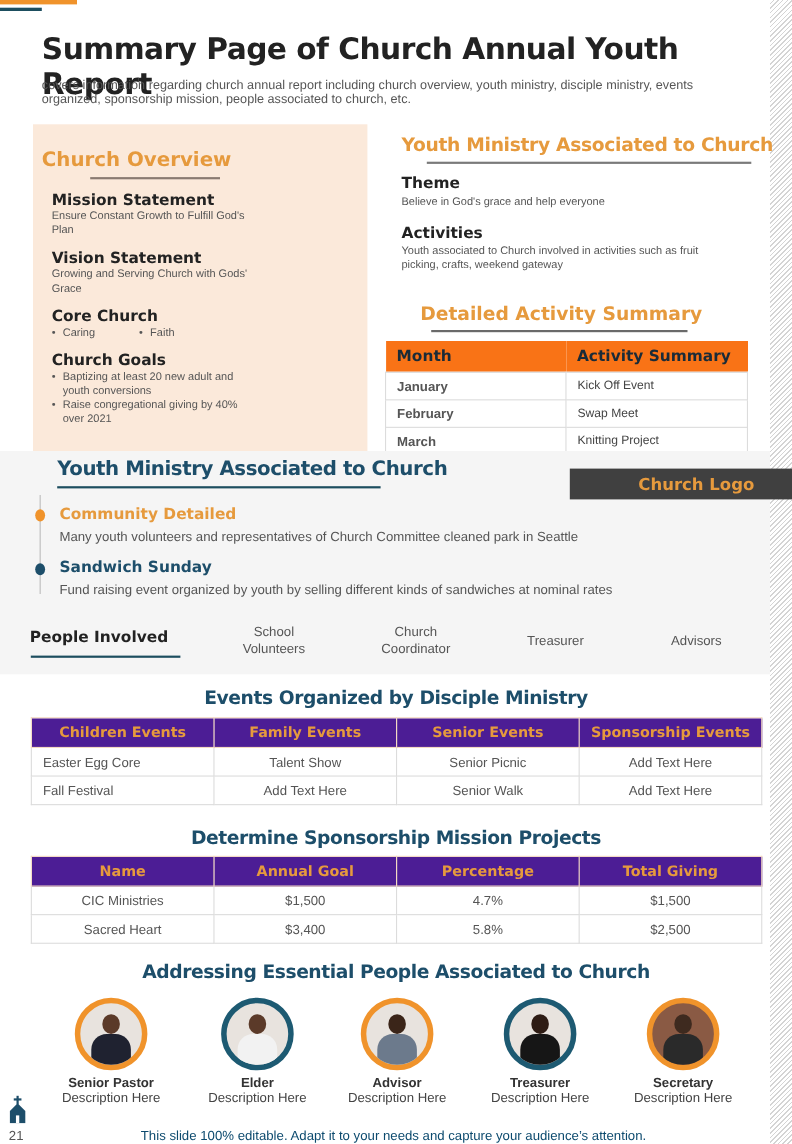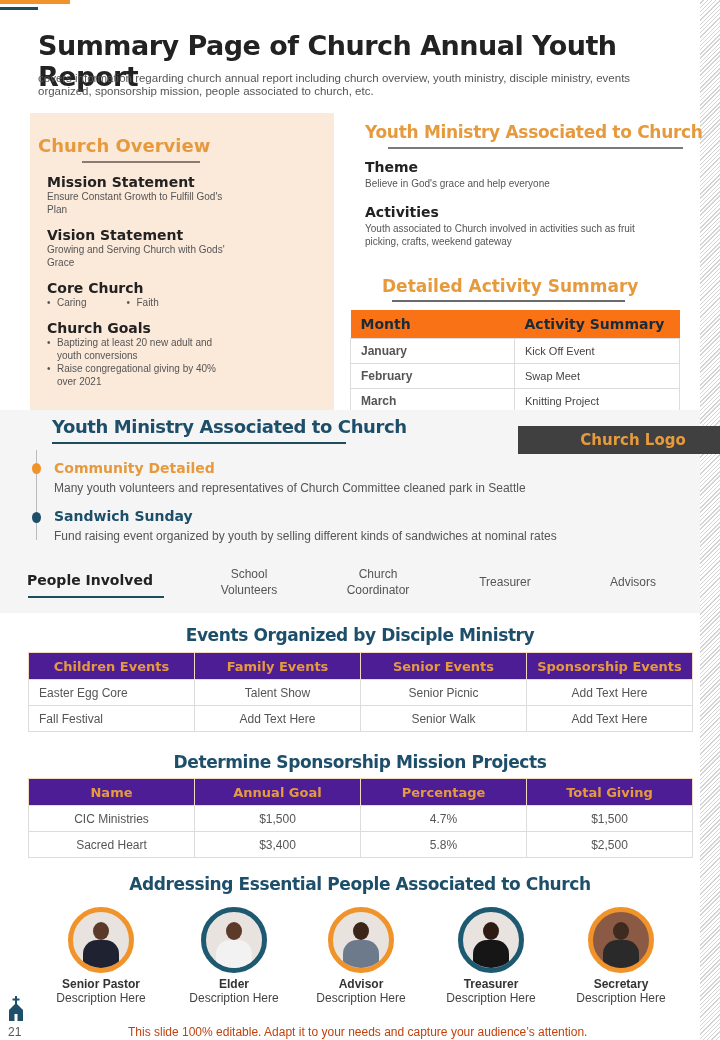--- a/index.html
+++ b/index.html
@@ -71,21 +71,21 @@
   .person { position: absolute; top: 907px; width: 130px; text-align: center; }
   .avatar { width: 66px; height: 66px; border-radius: 50%; border: 5px solid #f0932b; margin: 0 auto; overflow: hidden; position: relative; background: #e8e3de; }
   .avatar.teal { border-color: #1d5a72; }
   .avatar .head { position: absolute; left: 20px; top: 10px; width: 16px; height: 18px; border-radius: 50%; background: #5b3a29; }
   .avatar .body { position: absolute; left: 10px; top: 28px; width: 36px; height: 40px; border-radius: 14px 14px 0 0; background: #2a2a35; }
   .p-role { font-size: 12px; font-weight: bold; color: #333; margin-top: 4px; }
   .p-desc { font-size: 12px; color: #444; }
 
   .church-icon { position: absolute; left: 7px; top: 996px; width: 18px; height: 26px; }
   .page-num { position: absolute; left: 8px; top: 1025px; font-size: 12px; color: #555; }
-  .footer { position: absolute; left: 128px; top: 1025px; font-size: 12px; color: #c2410c; }
+  .footer { position: absolute; left: 128px; top: 1025px; font-size: 12px; color: #0c4a6e; }
 </style>
 </head>
 <body>
 
 <div class="accent-orange"></div>
 <div class="accent-teal"></div>
 <div class="hatch"></div>
 
 <h1 class="title">Summary Page of Church Annual Youth Report</h1>
 <p class="subtitle">covers information regarding church annual report including church overview, youth ministry, disciple ministry, events organized, sponsorship mission, people associated to church, etc.</p>

